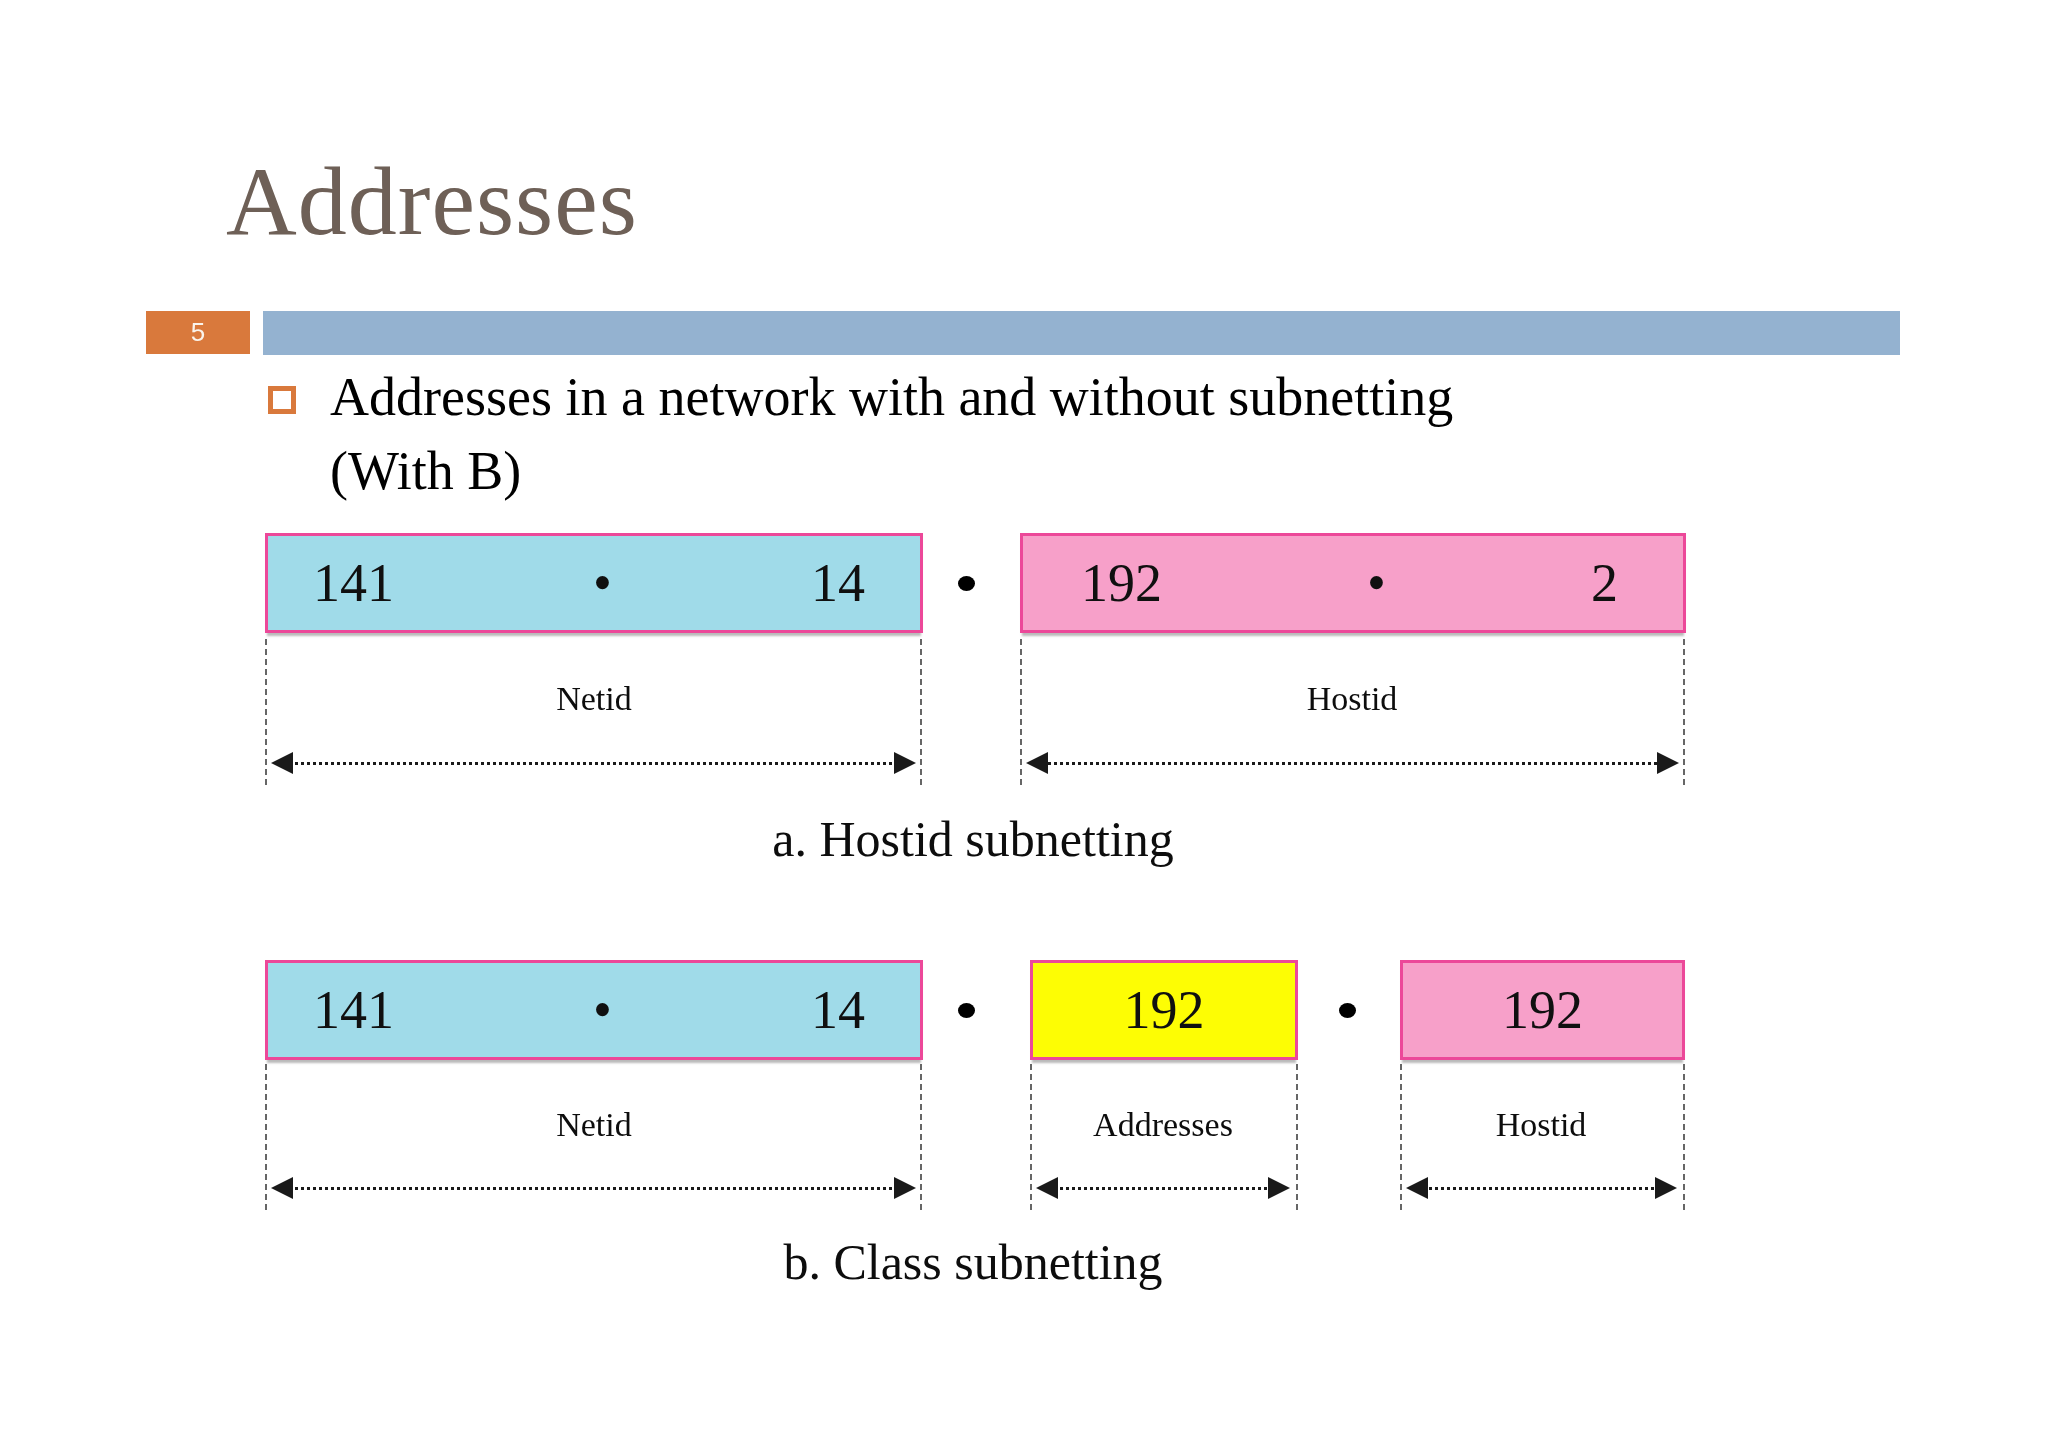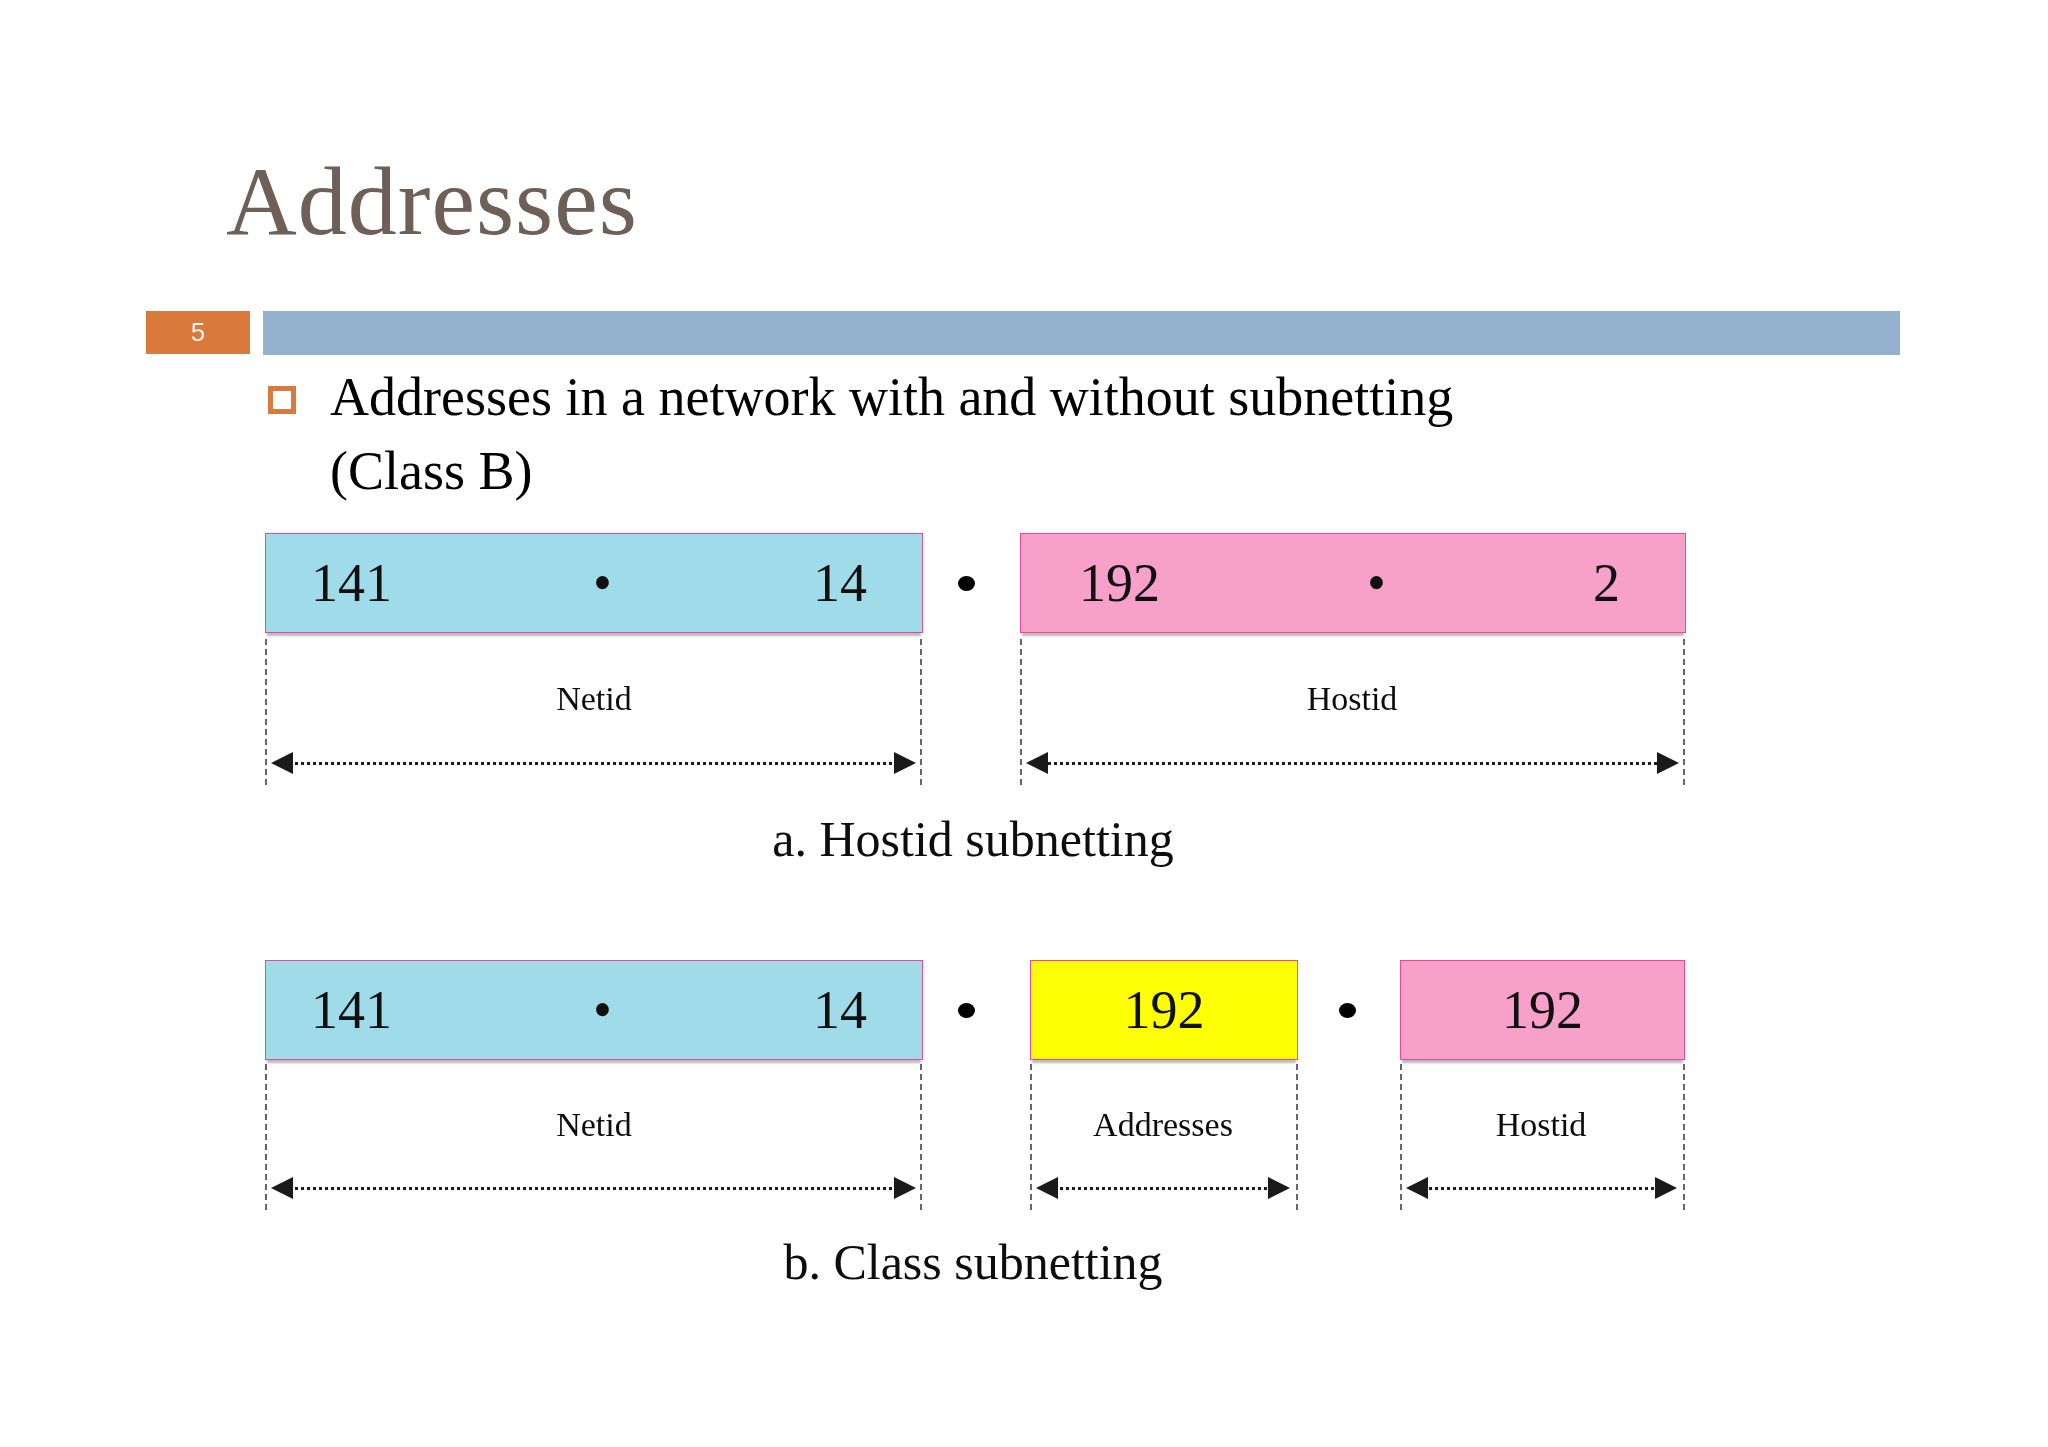--- a/index.html
+++ b/index.html
@@ -75,21 +75,21 @@
     width: 1480px;
     font-size: 54px;
     line-height: 74px;
     color: #000000;
   }
 
   
   .fbox {
     position: absolute;
     height: 100px;
-    border: 1px solid #ec4899;
+    border: 3px solid #ec4899;
     display: flex;
     align-items: center;
     font-size: 54px;
     color: #101010;
     box-shadow: 0 5px 2px -2px rgba(140,140,140,0.6);
   }
   .fbox.triple { justify-content: space-between; }
   .fbox.single { justify-content: center; }
   .fbox .cell-dot { font-size: 54px; }
 
@@ -150,21 +150,21 @@
   <div class="slide-title">Addresses</div>
 
   <div class="page-badge">
     <span>5</span>
   </div>
   <div class="title-bar"></div>
 
   <div class="bullet-square"></div>
   <div class="bullet-text">
     <div>Addresses in a network with and without subnetting</div>
-    <div>(Class B)</div>
+    <div>(With B)</div>
   </div>
 
   <div>
 
     <div class="fbox triple cyan" style="left:265px; top:533px; width:658px; padding:0 55px 0 45px;">
       <span>141</span>
       <span class="cell-dot">•</span>
       <span>14</span>
     </div>
 

